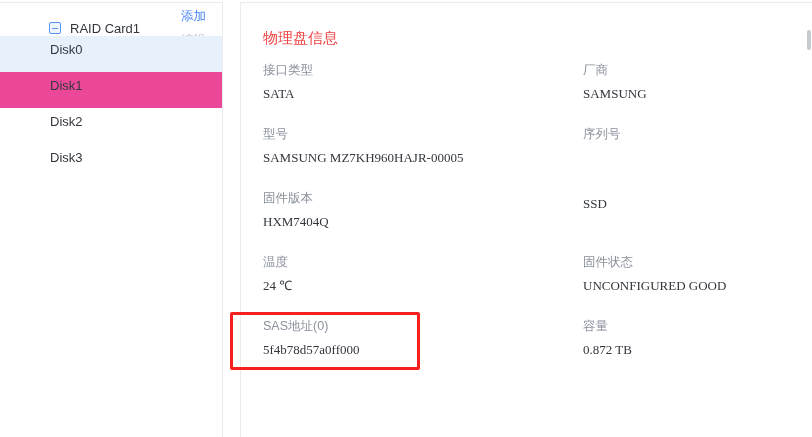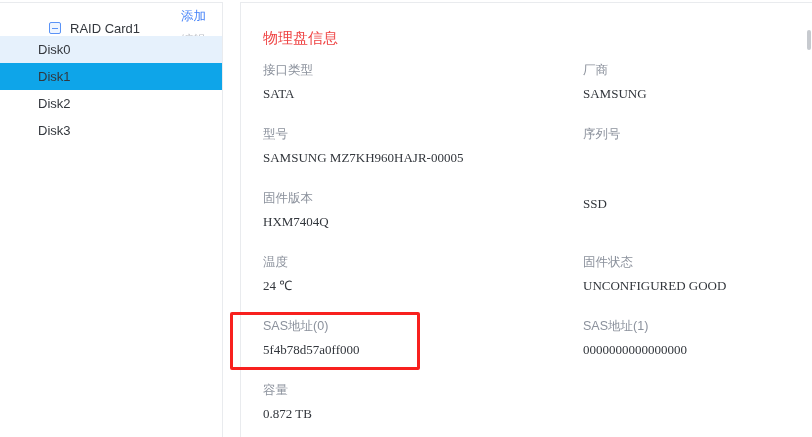--- a/index.html
+++ b/index.html
@@ -14,24 +14,24 @@
     display:flex; align-items:center;padding-left:32px; }
   .collapse-icon { width:12px; height:12px; margin-left:17px; border:1px solid #5a93f7;
     border-radius:2px; background:#eef5ff; position:relative; flex:0 0 auto; cursor:pointer; }
   .collapse-icon::before { content:""; position:absolute; left:2px; right:2px; top:4.5px;
     height:1.5px; background:#5a93f7; }
   .tree-label { margin-left:9px; font-size:13px; color:#33373d; }
   .tree-actions { margin-left:auto; margin-right:16px; display:flex; gap:7px;flex-direction:column; }
   .link-add { font-size:12.5px; color:#4381f8; cursor:pointer; }
   .link-edit { font-size:12.5px; color:#b9bdc5; cursor:pointer; }
   .disk-list { position:absolute; left:0; top:33px; width:100%; }
-  .disk-row { height:27px; line-height:27px; padding-left:38px; font-size:13px;
+  .disk-row { height:36px; line-height:27px; padding-left:50px; font-size:13px;
     color:#33373d; cursor:pointer; }
   .disk-row.selected { background:#e6f1fc; }
-  .disk-row.tinted { background:#0ea5e9; }
+  .disk-row.tinted { background:#ec4899; }
 
   
   .main { position:absolute; left:240px; top:2px; width:572px; height:435px;
     border-top:1px solid #e9ebee; border-left:1px solid #e9ebee; background:#fff;
     padding:26px 0 0 22px; overflow:hidden; }
   .page-title { font-size:15px; color:#ef4444; height:20px; }
   .fields { margin-top:12px; display:grid; grid-template-columns:320px 230px;
     grid-auto-rows:42px; row-gap:22px; }
   .field-label { font-size:12.5px; color:#8b919c; height:18px; line-height:18px; }
   .field-value { font-size:13px; color:#32363c; height:18px; line-height:18px;
@@ -112,24 +112,20 @@
       <div class="field">
         <div class="field-label">固件状态</div>
         <div class="field-value">UNCONFIGURED GOOD</div>
       </div>
 
       <div class="field">
         <div class="field-label">SAS地址(0)</div>
         <div class="field-value">5f4b78d57a0ff000</div>
       </div>
 
-      <div class="field">
-        <div class="field-label">SAS地址(1)</div>
-        <div class="field-value">0000000000000000</div>
-      </div>
 
       <div class="field">
         <div class="field-label">容量</div>
         <div class="field-value">0.872 TB</div>
       </div>
 
     </div>
   </div>
 
   <div class="annotation-box"></div>

